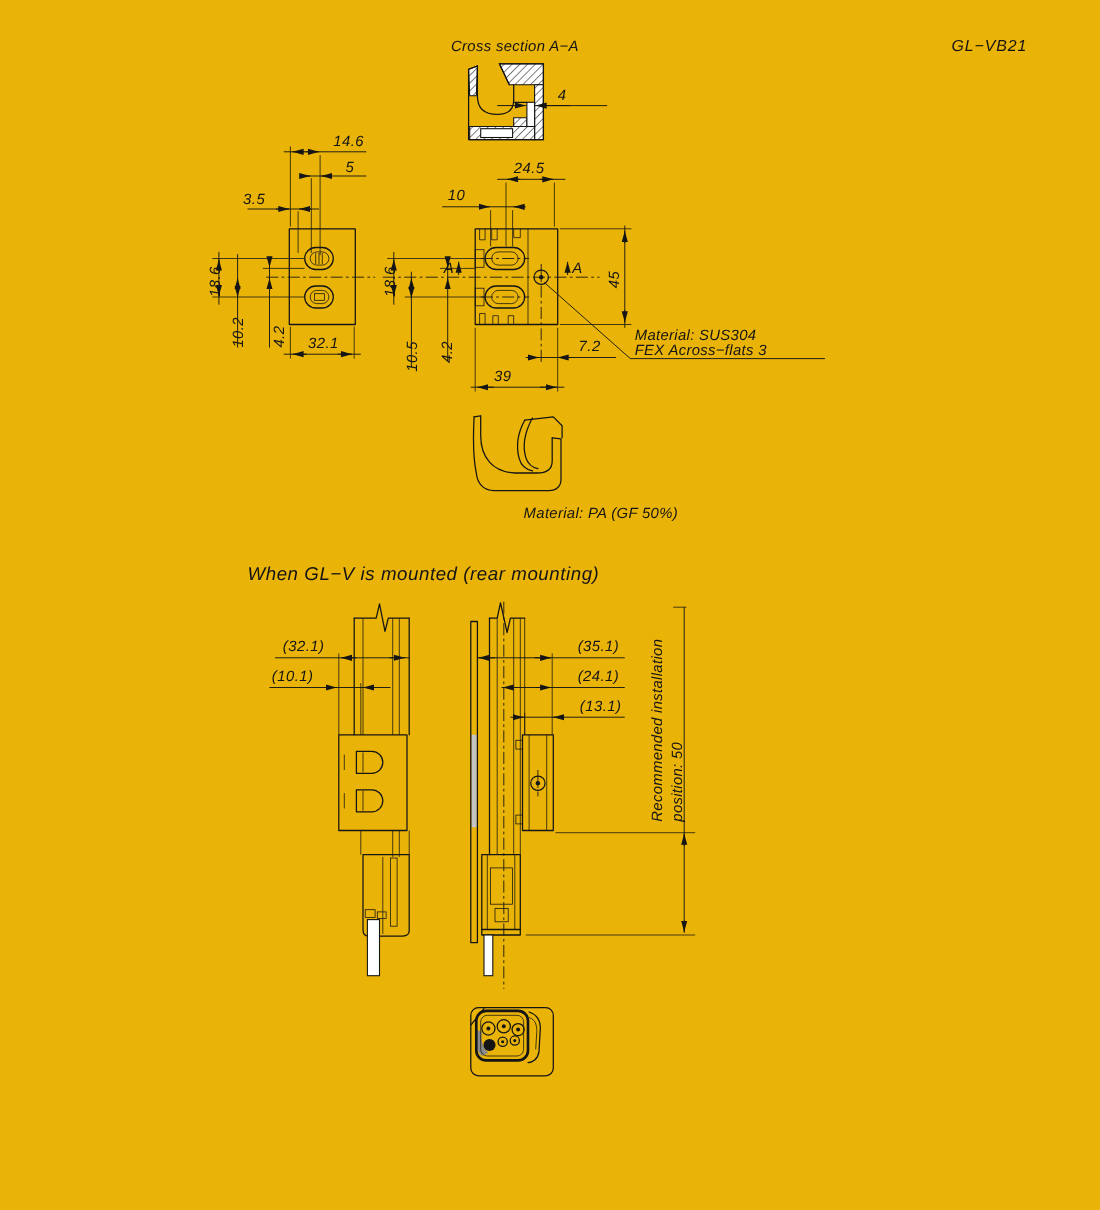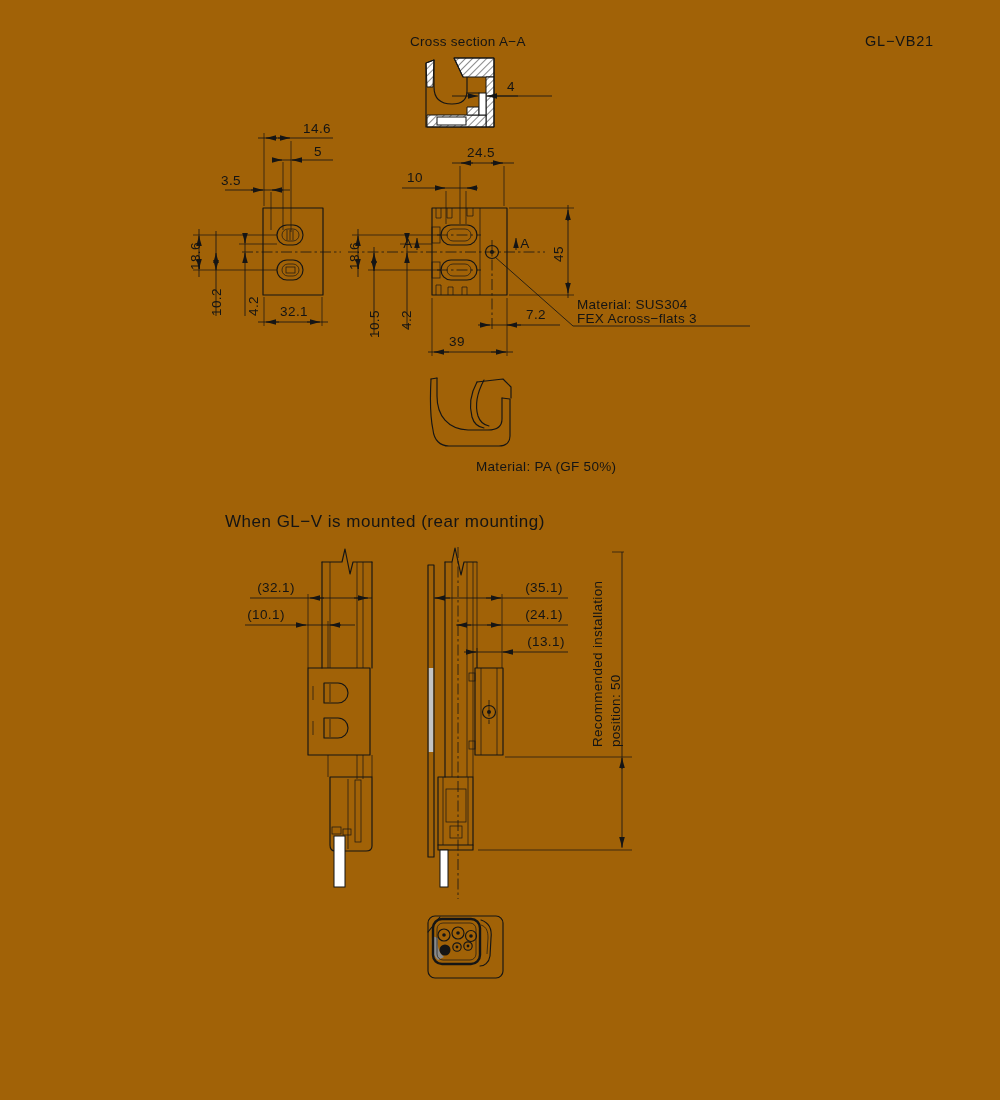--- a/index.html
+++ b/index.html
@@ -1,16 +1,16 @@
 <!DOCTYPE html>
 <html><head>
 <meta charset="utf-8">
 <style>
   html,body{margin:0;padding:0;background:#e8e8e8;}
-  .page{width:1000px;height:1100px;background:#a16207;position:relative;margin:0 auto;overflow:hidden;}
+  .page{width:1000px;height:1100px;background:#eab308;position:relative;margin:0 auto;overflow:hidden;font-style:italic;}
   svg{display:block;}
   
   .o{fill:none;stroke:#151515;stroke-width:1.15;stroke-linejoin:round;stroke-linecap:round;}
   .ob{fill:none;stroke:#151515;stroke-width:2.4;stroke-linejoin:round;}
   .t{fill:none;stroke:#151515;stroke-width:0.7;}
   .d{fill:none;stroke:#151515;stroke-width:0.85;}
   .cl{fill:none;stroke:#151515;stroke-width:0.8;stroke-dasharray:11 3 2.5 3;}
   .ar{fill:none;stroke:#151515;stroke-width:0.9;}
   .wf{fill:#ffffff;stroke:#151515;stroke-width:1;}
   text{font-family:"Liberation Sans","DejaVu Sans",sans-serif;fill:#141414;}

